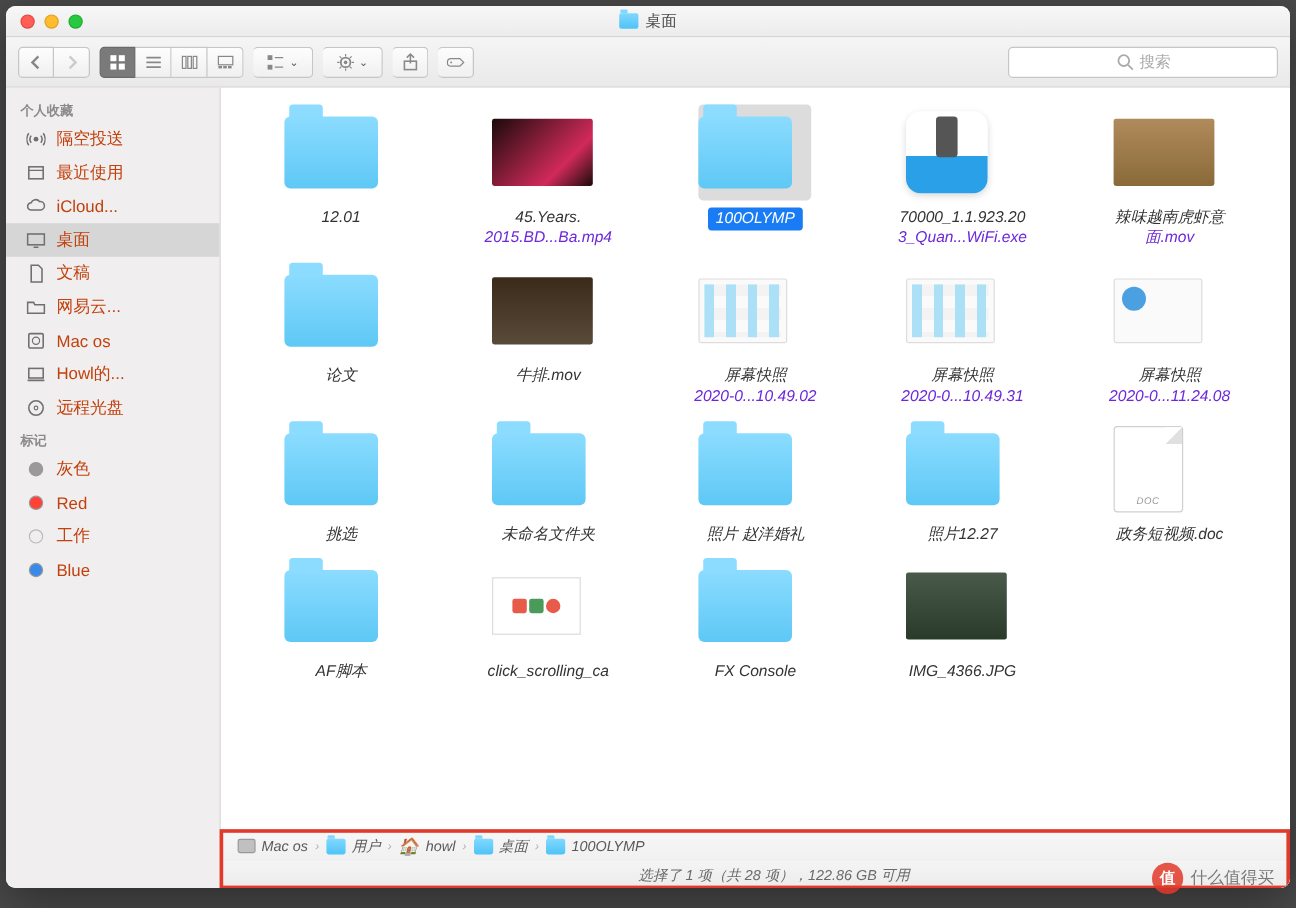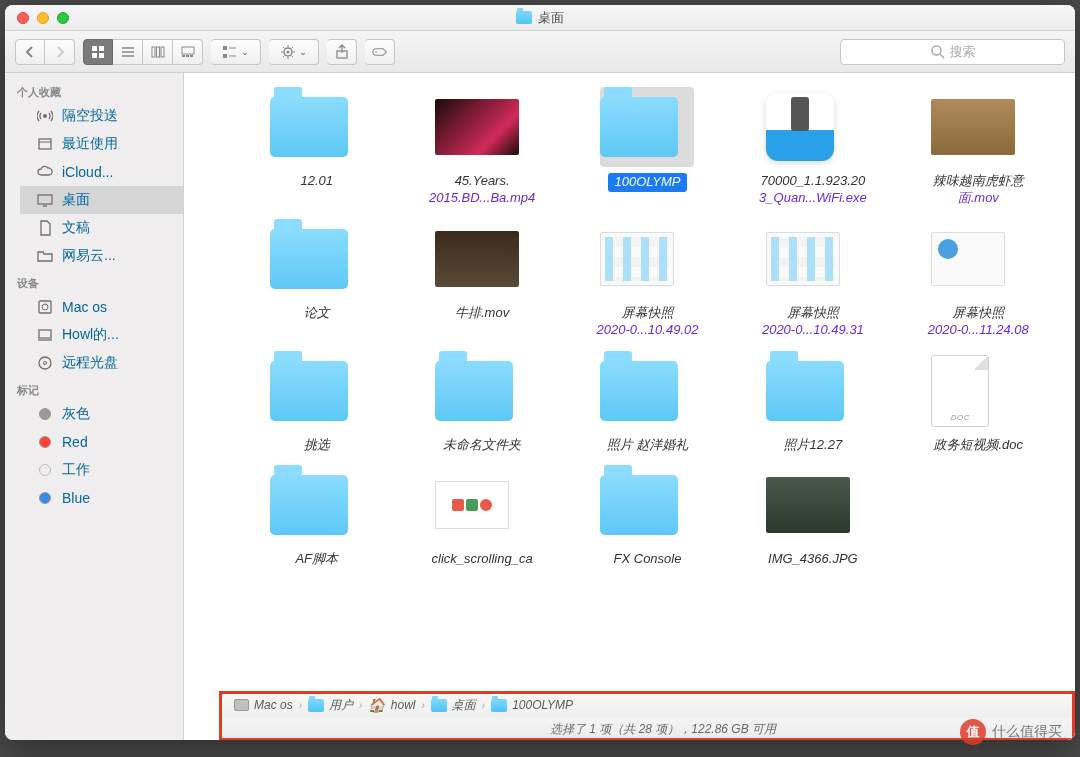--- a/index.html
+++ b/index.html
@@ -17,24 +17,24 @@
 .toolbar { height: 42px; background: linear-gradient(#f5f5f5,#e9e9e9); border-bottom: 1px solid #cfcfcf; display: flex; align-items: center; padding: 0 10px; gap: 8px; }
 .btn-group { display: flex; }
 .tb-btn { height: 26px; min-width: 30px; border: 1px solid #c6c6c6; background: linear-gradient(#fdfdfd,#f0f0f0); display: flex; align-items: center; justify-content: center; color: #5a5a5a; font-size: 13px; cursor: pointer; }
 .tb-btn:first-child { border-radius: 4px 0 0 4px; }
 .tb-btn:last-child { border-radius: 0 4px 4px 0; border-left: none; }
 .tb-btn.single { border-radius: 4px; }
 .tb-btn.active { background: #7a7a7a; color: #fff; border-color: #6a6a6a; }
 .tb-btn + .tb-btn { border-left: none; }
 .spacer { flex: 1; }
 .search-box { width: 225px; height: 26px; border: 1px solid #c6c6c6; border-radius: 4px; background: #fff; display: flex; align-items: center; justify-content: center; color: #aaa; font-size: 13px; gap: 4px; }
-.body { flex: 1; display: flex; overflow: hidden; gap: 36px; }
+.body { flex: 1; display: flex; overflow: hidden; }
 .sidebar { width: 179px; background: #f0eeef; border-right: 1px solid #d4d4d4; overflow-y: auto; padding-top: 6px; }
 .sb-header { font-size: 11px; color: #8a8a8a; font-weight: 600; padding: 6px 12px 2px; }
-.sb-item { display: flex; align-items: center; gap: 8px; padding: 5px 12px 5px 16px; font-size: 14px; color: #0369a1; cursor: pointer; margin-left: 15px; }
+.sb-item { display: flex; align-items: center; gap: 8px; padding: 5px 12px 5px 16px; font-size: 14px; color: #c2410c; cursor: pointer; }
 .sb-item.selected { background: #d6d6d6; }
 .sb-icon { width: 18px; height: 18px; display: flex; align-items: center; justify-content: center; color: #707070; font-size: 15px; }
 .tag-dot { width: 12px; height: 12px; border-radius: 50%; border: 1px solid #999; }
 .content { flex: 1; display: flex; flex-direction: column; background: #fff; font-style: italic; }
 .grid { flex: 1; padding: 14px 18px; display: grid; grid-template-columns: repeat(5, 1fr); gap: 12px 8px; align-content: start; overflow: hidden; }
 .item { display: flex; flex-direction: column; align-items: center; text-align: center; cursor: pointer; }
 .thumb { width: 94px; height: 80px; display: flex; align-items: center; justify-content: flex-start; margin-bottom: 6px; border-radius: 4px; }
 .item.selected .thumb { background: #dcdcdc; }
 .item.selected .label1 { background: #1a7cf4; color: #fff; border-radius: 3px; padding: 1px 6px; }
 .label1 { font-size: 13px; color: #333; line-height: 1.3; max-width: 150px; }
@@ -222,21 +222,20 @@
           <span>文稿</span>
         </div>
         <div class="sb-item">
           <div class="sb-icon">
             <svg viewBox="0 0 16 16">
               <path d="M1 4h5l1 2h8v7H1z" fill="none" stroke="#707070" stroke-width="1.3"></path>
             </svg>
           </div>
           <span>网易云...</span>
         </div>
-        <div class="sb-header">设备</div>
         <div class="sb-item">
           <div class="sb-icon">
             <svg viewBox="0 0 16 16">
               <rect x="2" y="2" width="12" height="12" rx="1" fill="none" stroke="#707070" stroke-width="1.3"></rect>
               <circle cx="8" cy="8" r="3" fill="none" stroke="#707070"></circle>
             </svg>
           </div>
           <span>Mac os</span>
         </div>
         <div class="sb-item">

